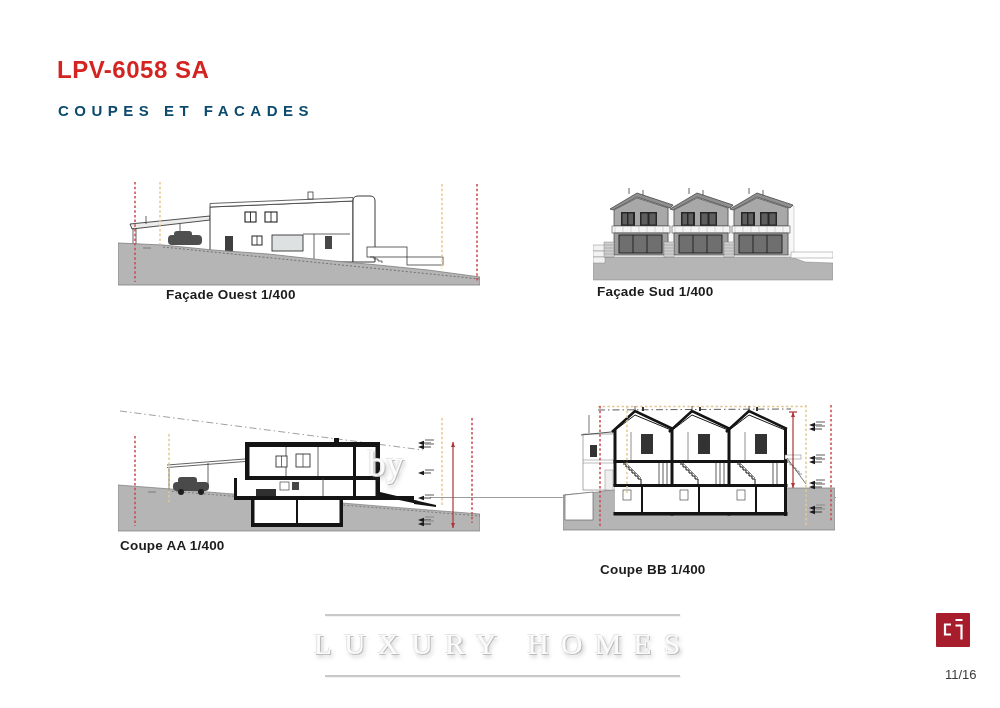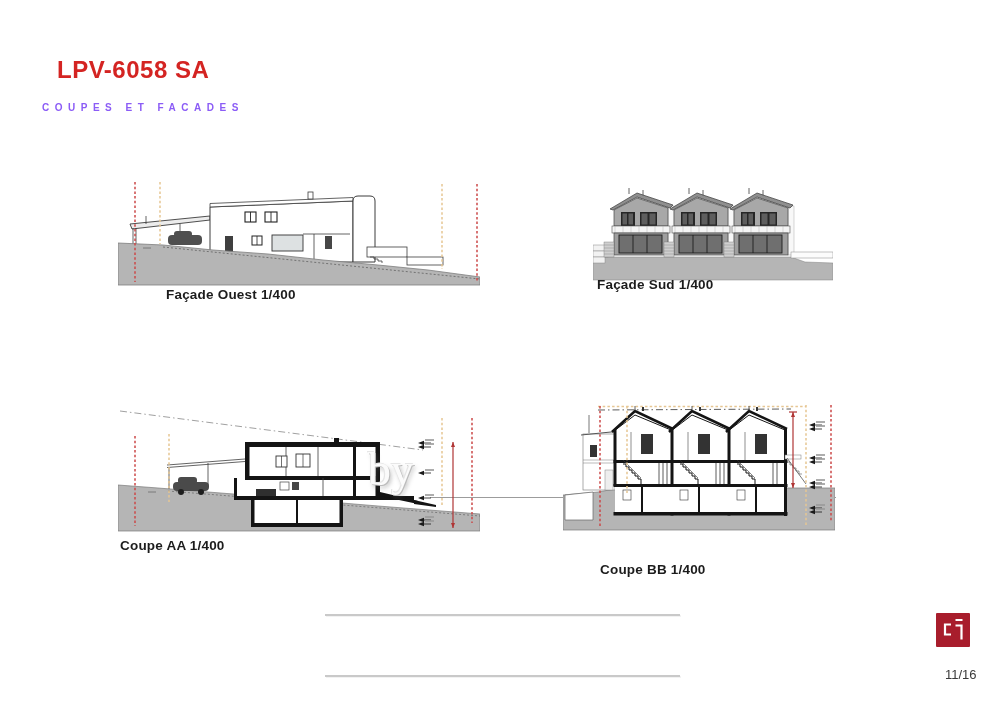--- a/index.html
+++ b/index.html
@@ -1,32 +1,32 @@
 <!DOCTYPE html>
 <html><head>
 <meta charset="utf-8">
 <style>
   html,body{margin:0;padding:0;background:#ffffff;}
   .page{position:relative;width:1000px;height:708px;background:#ffffff;overflow:hidden;
         font-family:"Liberation Sans",sans-serif;}
   .title{position:absolute;left:57px;top:56px;font-size:24px;font-weight:bold;
          color:#d42422;letter-spacing:0.5px;z-index:4;}
-  .subtitle{position:absolute;left:42px;top:102px;font-size:10px;font-weight:bold;
-         color:#8b5cf6;letter-spacing:5.5px;z-index:4;}
+  .subtitle{position:absolute;left:58px;top:102px;font-size:15px;font-weight:bold;
+         color:#0c4a6e;letter-spacing:5.5px;z-index:4;}
   .dlabel{position:absolute;font-size:13.5px;font-weight:bold;color:#1c1c1c;
          letter-spacing:0.2px;z-index:3;white-space:nowrap;}
   .drawing{position:absolute;z-index:2;}
   .drawing svg{display:block;}
   .refline{position:absolute;left:430px;top:497px;width:406px;height:1px;
          background:#9c9c9c;z-index:1;}
   
   .wm{position:absolute;font-family:"Liberation Serif",serif;color:#fbfbfb;white-space:nowrap;
       text-shadow:-1px -1px 0 #e6e6e6, 1px 1px 0 #bcbcbc, 2px 3px 4px rgba(90,90,90,0.38);
       z-index:6;pointer-events:none;}
-  .wm-by{left:368px;top:443px;font-size:46px;}
+  .wm-by{left:368px;top:443px;font-size:36px;}
   .wm-name{left:508px;top:503px;font-size:88px;transform:translateX(-50%);}
   .wm-tag{left:503px;top:627px;font-size:30px;letter-spacing:12px;transform:translateX(-50%);}
   .wm-line{position:absolute;left:325px;width:355px;height:1.5px;background:#c9c9c9;
       box-shadow:1px 1px 0 #f2f2f2;z-index:6;pointer-events:none;}
   .wm-line-top{top:614px;} .wm-line-bottom{top:675px;}
   
   .logo{position:absolute;left:936px;top:613px;width:34px;height:34px;z-index:4;}
   .pagenum{position:absolute;left:945px;top:667px;font-size:13px;color:#3a3a3a;z-index:4;}
   
   .guide-red{stroke:#cb4848;stroke-width:1.5;stroke-dasharray:2.5 2.2;fill:none;}
@@ -198,21 +198,21 @@
             <line x1="71" y1="66" x2="81" y2="66" stroke="#8a8a8a" stroke-width="0.5"></line>
           <rect x="131" y="54" width="10" height="15" fill="#cfcfcf" stroke="#777" stroke-width="0.4"></rect>
           <line x1="131" y1="57" x2="141" y2="57" stroke="#8a8a8a" stroke-width="0.5"></line>
             <line x1="131" y1="60" x2="141" y2="60" stroke="#8a8a8a" stroke-width="0.5"></line>
             <line x1="131" y1="63" x2="141" y2="63" stroke="#8a8a8a" stroke-width="0.5"></line>
             <line x1="131" y1="66" x2="141" y2="66" stroke="#8a8a8a" stroke-width="0.5"></line>
         </g>
       </g>
     </svg>
   </div>
-  <div class="dlabel" style="left:597px;top:277px;text-align:right;">Façade Sud  1/400</div>
+  <div class="dlabel" style="left:597px;top:284px;text-align:right;">Façade Sud  1/400</div>
 
   <div class="drawing" style="left:118px;top:406px;">
     <svg width="362" height="132" viewBox="0 0 362 132">
       <defs>
         <g id="emkA">
           <path d="M0,0 L6,-2.2 L6,2.2 Z" fill="#1a1a1a"></path>
           <line x1="6" y1="0" x2="13" y2="0" stroke="#1a1a1a" stroke-width="0.8"></line>
           <rect x="7" y="-3.8" width="9" height="1.6" fill="#9a9a9a"></rect>
         </g>
       </defs>
@@ -398,20 +398,21 @@
         <line x1="226" y1="12" x2="234" y2="12" class="dim-red"></line>
         <polygon points="230,12 228,17 232,17" fill="#b03535"></polygon>
         <polygon points="230,88 228,83 232,83" fill="#b03535"></polygon>
       </g>
     </svg>
   </div>
   <div class="dlabel" style="left:600px;top:562px;">Coupe  BB 1/400</div>
 
   <div class="wm wm-by">by</div>
   <div class="wm-line wm-line-top"></div>
+  <div class="wm wm-tag">LUXURY HOMES</div>
   <div class="wm-line wm-line-bottom"></div>
 
   <div class="logo">
     <svg width="34" height="34" viewBox="0 0 34 34">
       <rect x="0" y="0" width="34" height="34" rx="1" fill="#a81d2c"></rect>
       <path d="M15,11.5 H9 V21.5 H15" fill="none" stroke="#ffffff" stroke-width="2.2"></path>
       <path d="M19.5,7 H26.5" fill="none" stroke="#ffffff" stroke-width="2"></path>
       <path d="M19.5,12.5 H25.5 V26.5" fill="none" stroke="#ffffff" stroke-width="2.2"></path>
     </svg>
   </div>

